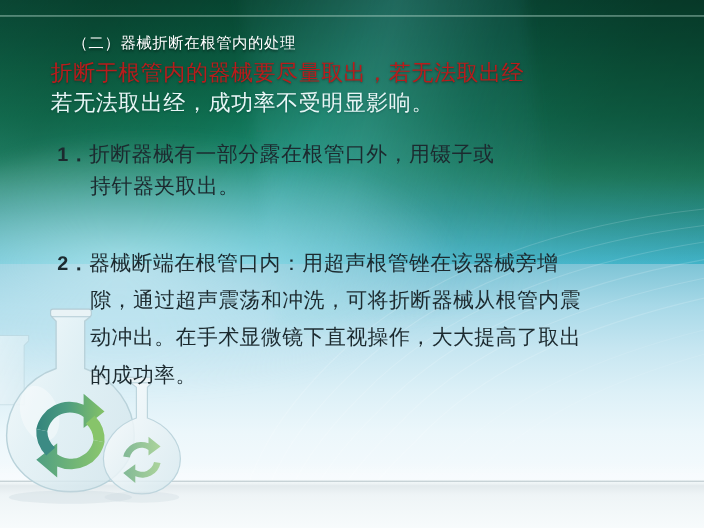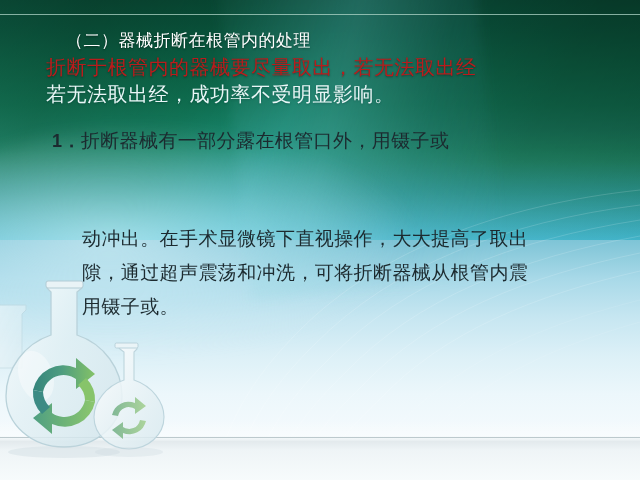--- a/index.html
+++ b/index.html
@@ -161,21 +161,21 @@
     top: 28px;
     width: 584px;
   }
 
   .line {
     white-space: nowrap;
     letter-spacing: 0.5px;
   }
 
   .h-title {
-    font-size: 17px;
+    font-size: 14px;
     line-height: 26px;
     color: #ffffff;
     text-shadow: 0 1px 2px rgba(0,0,0,0.45);
     padding-left: 20px;
   }
 
   .h-body {
     font-size: 20px;
     line-height: 27px;
     color: #b91c1c;
@@ -328,22 +328,26 @@
     <div class="heading-block">
       <div class="line h-title">（二）器械折断在根管内的处理</div>
       <div class="line h-body">折断于根管内的器械要尽量取出，若无法取出经</div>
       <div class="line h-body fade">若无法取出经，成功率不受明显影响。</div>
     </div>
 
     <div class="item item-1">
       <div class="item-line">
         <span class="num">1．</span><span>折断器械有一部分露在根管口外，用镊子或</span>
       </div>
+      <div class="item-line indent">持针器夹取出。</div>
     </div>
 
     <div class="item item-2">
+      <div class="item-line">
+        <span class="num">2．</span><span>器械断端在根管口内：用超声根管锉在该器械旁增</span>
+      </div>
+      <div class="item-line indent">隙，通过超声震荡和冲洗，可将折断器械从根管内震</div>
       <div class="item-line indent">动冲出。在手术显微镜下直视操作，大大提高了取出</div>
-      <div class="item-line indent">隙，通过超声震荡和冲洗，可将折断器械从根管内震</div>
-      <div class="item-line indent">用镊子或。</div>
+      <div class="item-line indent">的成功率。</div>
     </div>
 
   </div>
 </div>
 
 </body></html>

